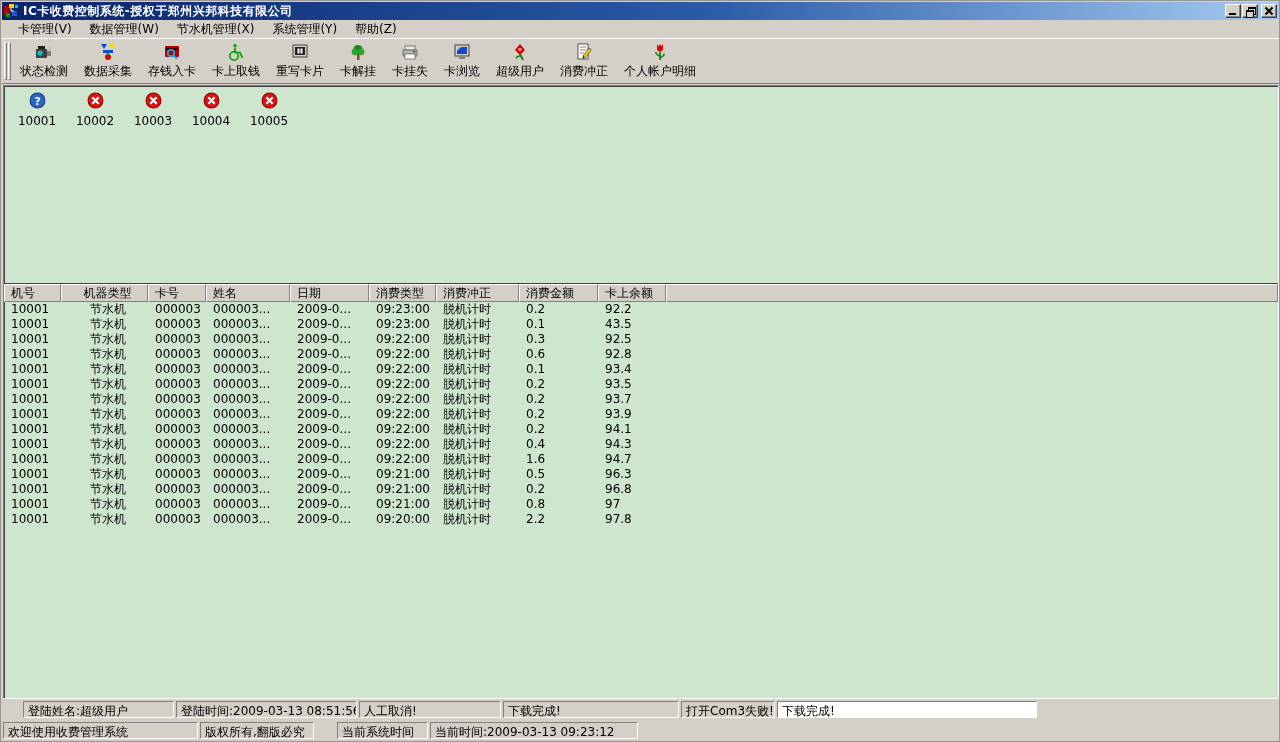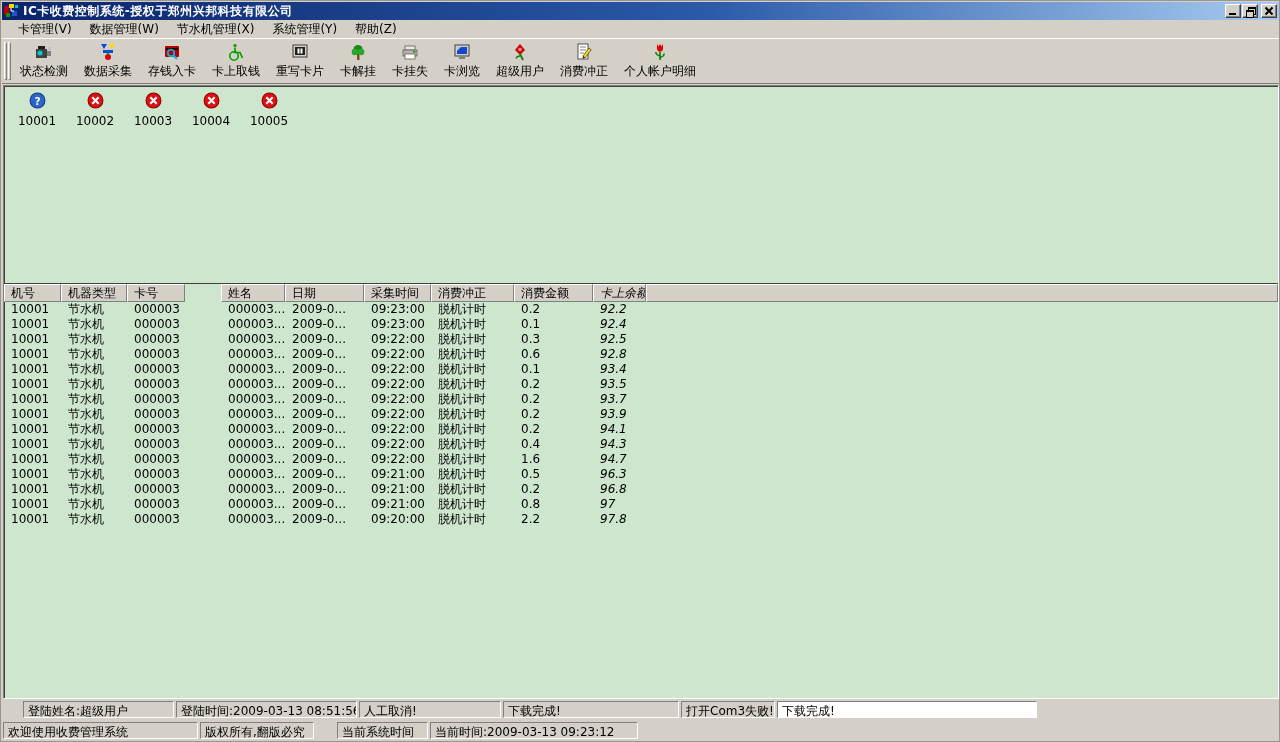--- a/index.html
+++ b/index.html
@@ -56,28 +56,28 @@
   
   .grid{position:absolute;left:0;top:197px;width:100%;}
   .grid-header{display:flex;border-top:1px solid var(--dark);height:18px;}
   .hcell{height:18px;background:var(--chrome);border:1px solid;border-color:#fff var(--shadow) var(--shadow) #fff;
     padding-left:6px;line-height:16px;white-space:nowrap;overflow:hidden;cursor:default;}
   .hcell.filler{flex:1;}
   .grid-body{padding-top:1px;}
   .trow{display:flex;height:15px;line-height:15px;}
   .tcell{padding-left:7px;white-space:nowrap;overflow:hidden;}
   .hcell:nth-child(1),.tcell:nth-child(1){width:57px;}
-  .hcell:nth-child(2),.tcell:nth-child(2){width:66px;}
+  .hcell:nth-child(2),.tcell:nth-child(2){width:87px;text-align:center;}
   .hcell:nth-child(3),.tcell:nth-child(3){width:58px;}
-  .hcell:nth-child(4),.tcell:nth-child(4){width:64px;margin-left:36px;}
+  .hcell:nth-child(4),.tcell:nth-child(4){width:84px;}
   .hcell:nth-child(5),.tcell:nth-child(5){width:79px;}
   .hcell:nth-child(6),.tcell:nth-child(6){width:67px;}
   .hcell:nth-child(7),.tcell:nth-child(7){width:83px;}
   .hcell:nth-child(8),.tcell:nth-child(8){width:79px;}
-  .hcell:nth-child(9),.tcell:nth-child(9){width:53px;font-style:italic;}
+  .hcell:nth-child(9),.tcell:nth-child(9){width:68px;}
 
   
   .statusbar{position:absolute;left:2px;width:1276px;height:19px;}
   .sb1{top:699px;margin-left:20px;}
   .sb2{top:720px;}
   .panel{position:absolute;top:1px;height:17px;background:var(--chrome);
     border:1px solid;border-color:var(--shadow) #fff #fff var(--shadow);
     padding:1px 0 0 4px;white-space:nowrap;overflow:hidden;}
   .panel.white{background:#fff;}
   .sb1 .p0{left:0;width:151px;}
@@ -313,21 +313,21 @@
       </div>
     </div>
 
     <div class="grid">
       <div class="grid-header">
         <div class="hcell">机号</div>
         <div class="hcell">机器类型</div>
         <div class="hcell">卡号</div>
         <div class="hcell">姓名</div>
         <div class="hcell">日期</div>
-        <div class="hcell">采集时间</div>
+        <div class="hcell">消费类型</div>
         <div class="hcell">消费冲正</div>
         <div class="hcell">消费金额</div>
         <div class="hcell">卡上余额</div>
         <div class="hcell filler"></div>
       </div>
       <div class="grid-body">
           <div class="trow">
             <div class="tcell">10001</div>
             <div class="tcell">节水机</div>
             <div class="tcell">000003</div>
@@ -340,21 +340,21 @@
           </div>
           <div class="trow">
             <div class="tcell">10001</div>
             <div class="tcell">节水机</div>
             <div class="tcell">000003</div>
             <div class="tcell">000003...</div>
             <div class="tcell">2009-0...</div>
             <div class="tcell">09:23:00</div>
             <div class="tcell">脱机计时</div>
             <div class="tcell">0.1</div>
-            <div class="tcell">92.4</div>
+            <div class="tcell">43.5</div>
           </div>
           <div class="trow">
             <div class="tcell">10001</div>
             <div class="tcell">节水机</div>
             <div class="tcell">000003</div>
             <div class="tcell">000003...</div>
             <div class="tcell">2009-0...</div>
             <div class="tcell">09:22:00</div>
             <div class="tcell">脱机计时</div>
             <div class="tcell">0.3</div>

